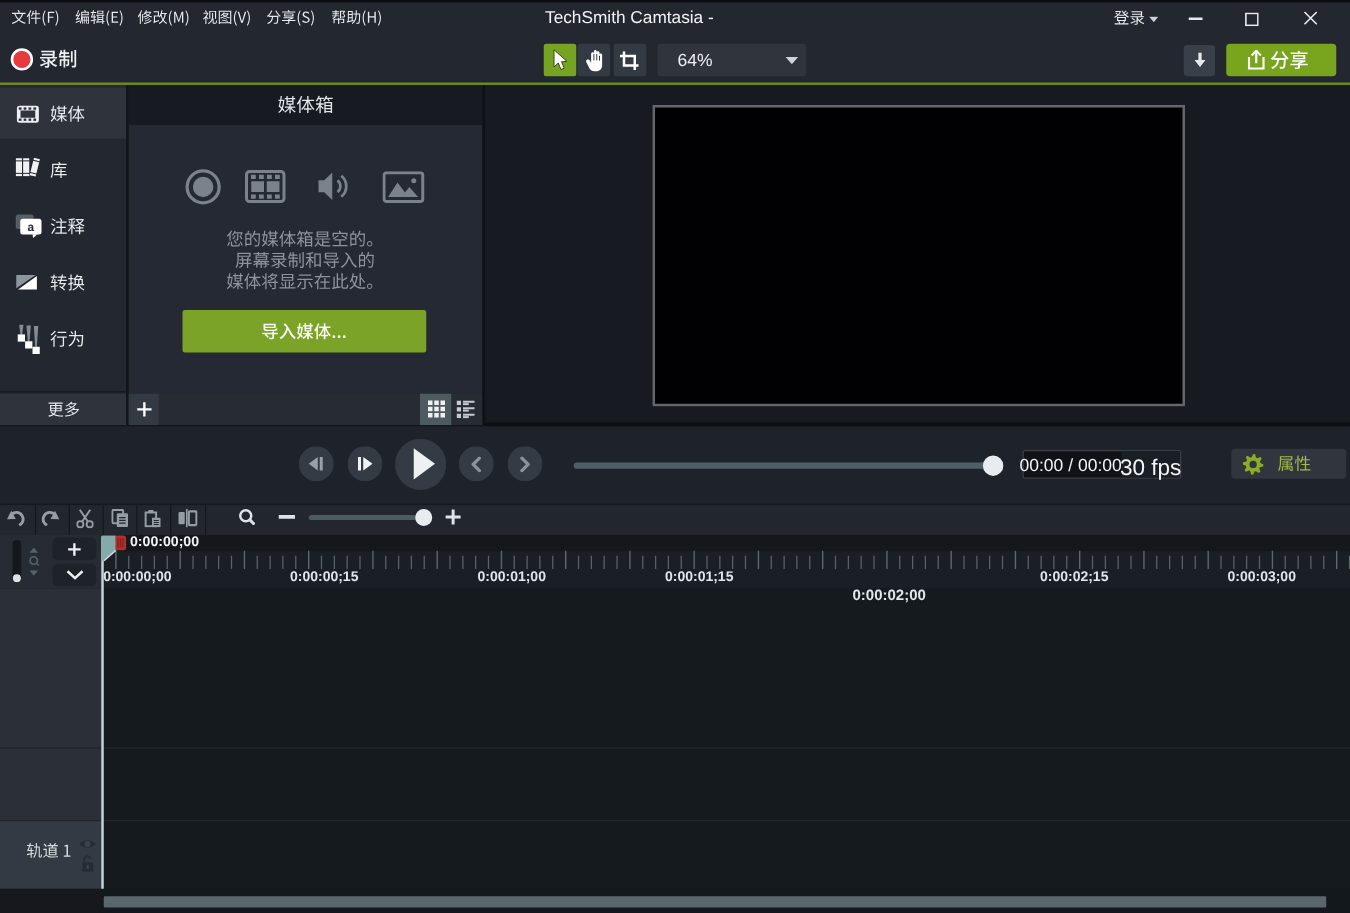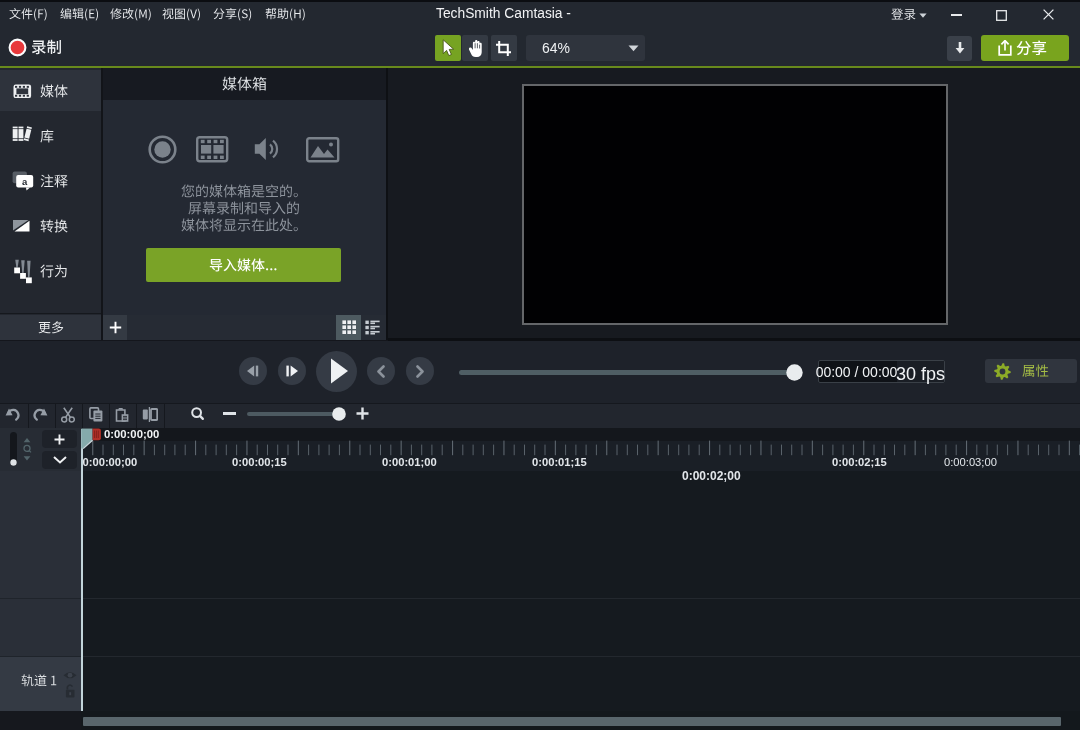--- a/index.html
+++ b/index.html
@@ -584,21 +584,21 @@
     <rect x="977.5" y="16.6" width="1" height="10.6" fill="#59626a"></rect>
     <rect x="987.8" y="12.6" width="1.1" height="14.6" fill="#5e676f"></rect>
     <rect x="998.1" y="16.6" width="1" height="10.6" fill="#59626a"></rect>
   </svg>
 <div class="t" style="left:82.5px;top:457.0px;font-size:11.2px;color:#e2e6ea;font-weight:700">0:00:00;00</div>
 <div class="t" style="left:232.0px;top:457.0px;font-size:11.2px;color:#e2e6ea;font-weight:700">0:00:00;15</div>
 <div class="t" style="left:382.0px;top:457.0px;font-size:11.2px;color:#e2e6ea;font-weight:700">0:00:01;00</div>
 <div class="t" style="left:532.0px;top:457.0px;font-size:11.2px;color:#e2e6ea;font-weight:700">0:00:01;15</div>
 <div class="t" style="left:682.0px;top:470px;font-size:12px;color:#e2e6ea;font-weight:700">0:00:02;00</div>
 <div class="t" style="left:832.0px;top:457.0px;font-size:11.2px;color:#e2e6ea;font-weight:700">0:00:02;15</div>
-<div class="t" style="left:944px;top:457.0px;font-size:11.2px;color:#e2e6ea;font-weight:400">0:00:03;00</div>
+<div class="t" style="left:982.0px;top:457.0px;font-size:11.2px;color:#e2e6ea;font-weight:700">0:00:03;00</div>
 <div class="ab" style="left:81.0px;top:428.5px;width:1.8px;height:282.5px;background:#c2d4da"></div>
 <svg class="ab" style="left:81.0px;top:428.0px" width="21" height="21.5" viewBox="0 0 21 21.5">
     <path d="M0.3 0.4 L11.6 0.4 L11.6 12.3 L2.2 20.6 L0.3 20.6 Z" fill="#85aaab"></path>
     <path d="M11.6 0.4 L17.7 0.4 Q19.9 0.4 19.9 2.4 L19.9 10.2 Q19.9 12.2 17.7 12.2 L11.6 12.2 Z" fill="#b13028"></path>
     <path d="M13.5 2.5 L13.5 10 M15.4 2.5 L15.4 10 M17.3 2.5 L17.3 10" stroke="#88221b" stroke-width="1.1"></path>
     <path d="M11.6 12.3 L2.2 20.6" stroke="#cdd9de" stroke-width="1.2"></path>
   </svg>
 <div class="t" style="left:104.0px;top:429.2px;font-size:11.3px;color:#f2f4f6;font-weight:700">0:00:00;00</div>
 <svg class="ab" style="left:21.0px;top:672.0px" width="39" height="18" fill="#dbdee1">
     <use href="#g62" transform="translate(0.0,13.3) scale(0.01300)"></use>

